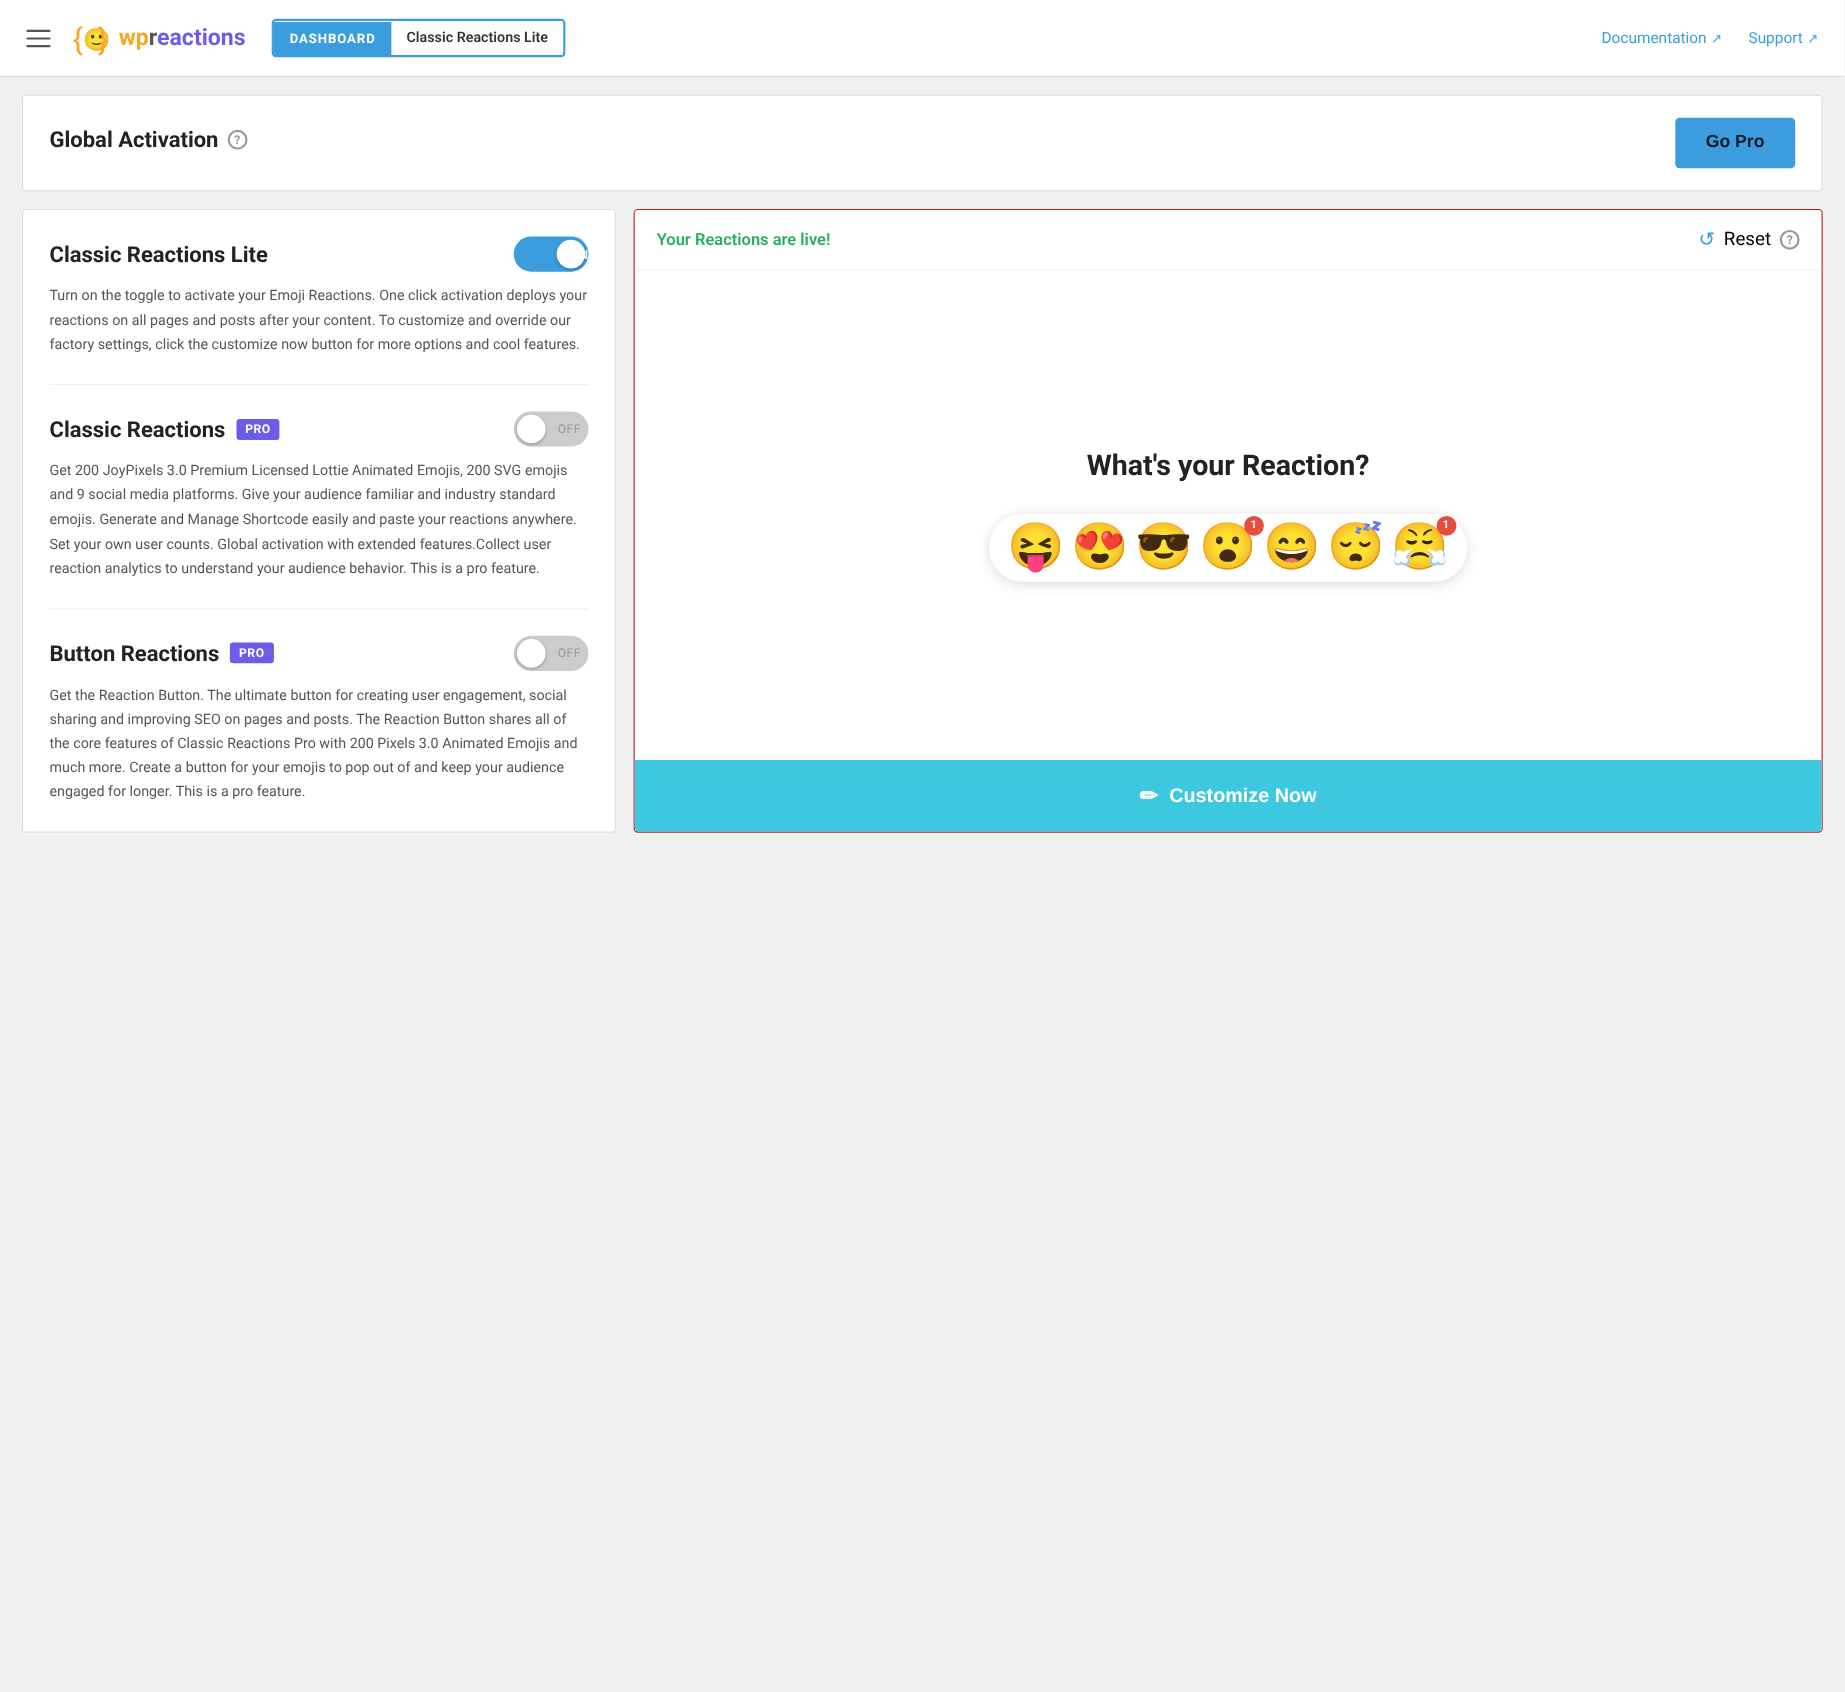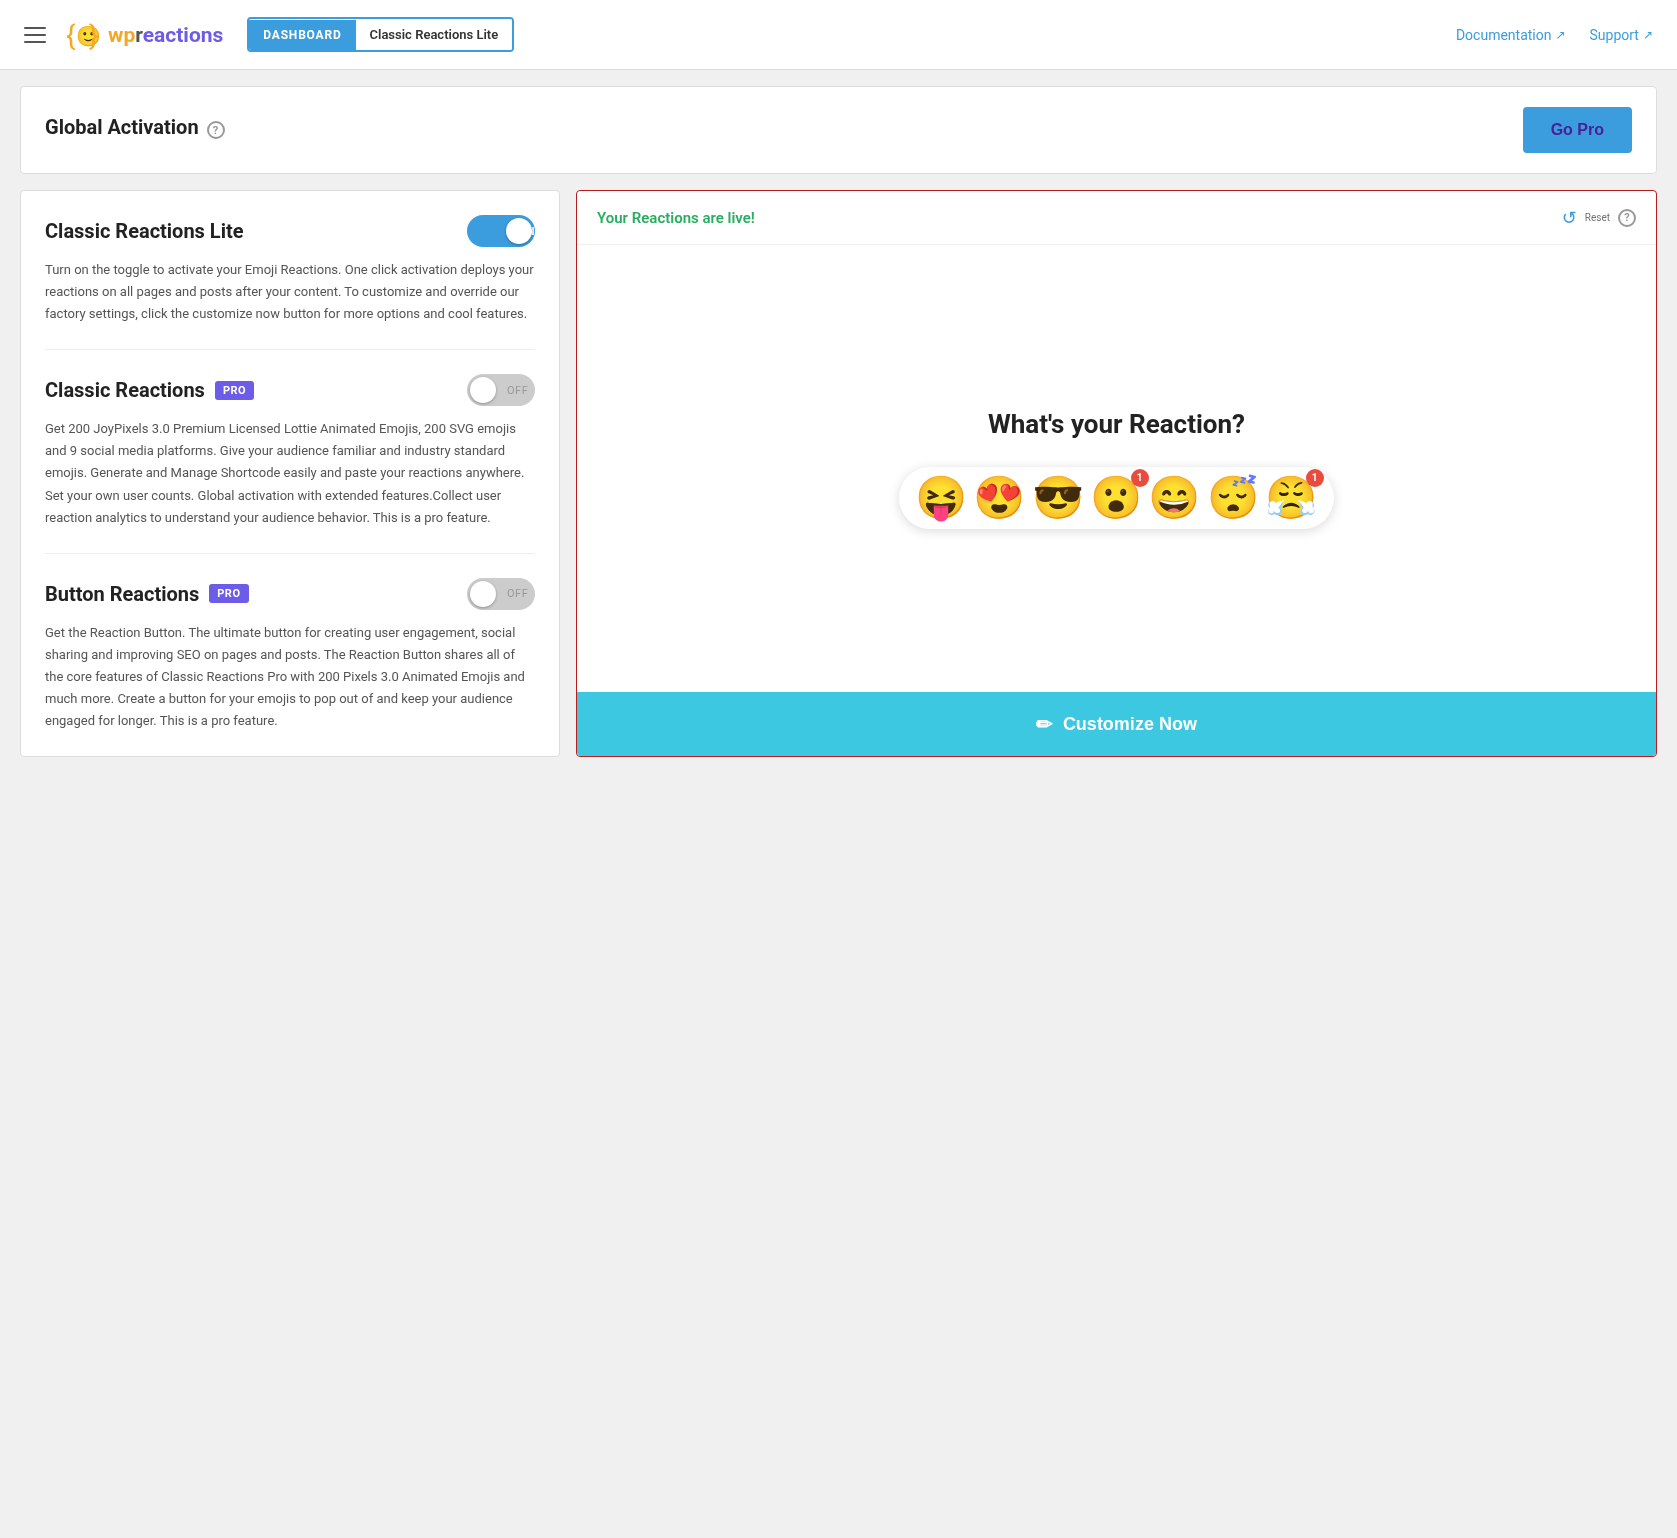--- a/index.html
+++ b/index.html
@@ -107,21 +107,21 @@
       display: flex;
       align-items: center;
       justify-content: space-between;
     }
     .global-activation-content {}
     .global-activation-title {
       font-size: 20px;
       font-weight: 700;
       color: #222;
       display: flex;
-      align-items: flex-end;
+      align-items: center;
       gap: 8px;
       margin-bottom: 6px;
     }
     .help-icon {
       width: 18px;
       height: 18px;
       border: 2px solid #999;
       border-radius: 50%;
       display: inline-flex;
       align-items: center;
@@ -129,21 +129,21 @@
       font-size: 11px;
       color: #999;
       font-weight: 700;
     }
     .global-activation-desc {
       color: #555;
       font-size: 13px;
     }
     .go-pro-button {
       background: #3b9ddd;
-      color: #4c1d95;
+      color: #0f172a;
       border: none;
       border-radius: 4px;
       padding: 14px 28px;
       font-size: 16px;
       font-weight: 600;
       cursor: pointer;
       white-space: nowrap;
       margin-left: 24px;
     }
 
@@ -286,22 +286,22 @@
     .reset-group {
       display: flex;
       align-items: center;
       gap: 8px;
     }
     .reset-icon {
       color: #3b9ddd;
       font-size: 18px;
     }
     .reset-text {
-      color: #737373;
-      font-size: 10px;
+      color: #000000;
+      font-size: 17px;
       cursor: pointer;
     }
 
     
     .reaction-preview {
       flex: 1;
       display: flex;
       flex-direction: column;
       align-items: center;
       justify-content: center;

